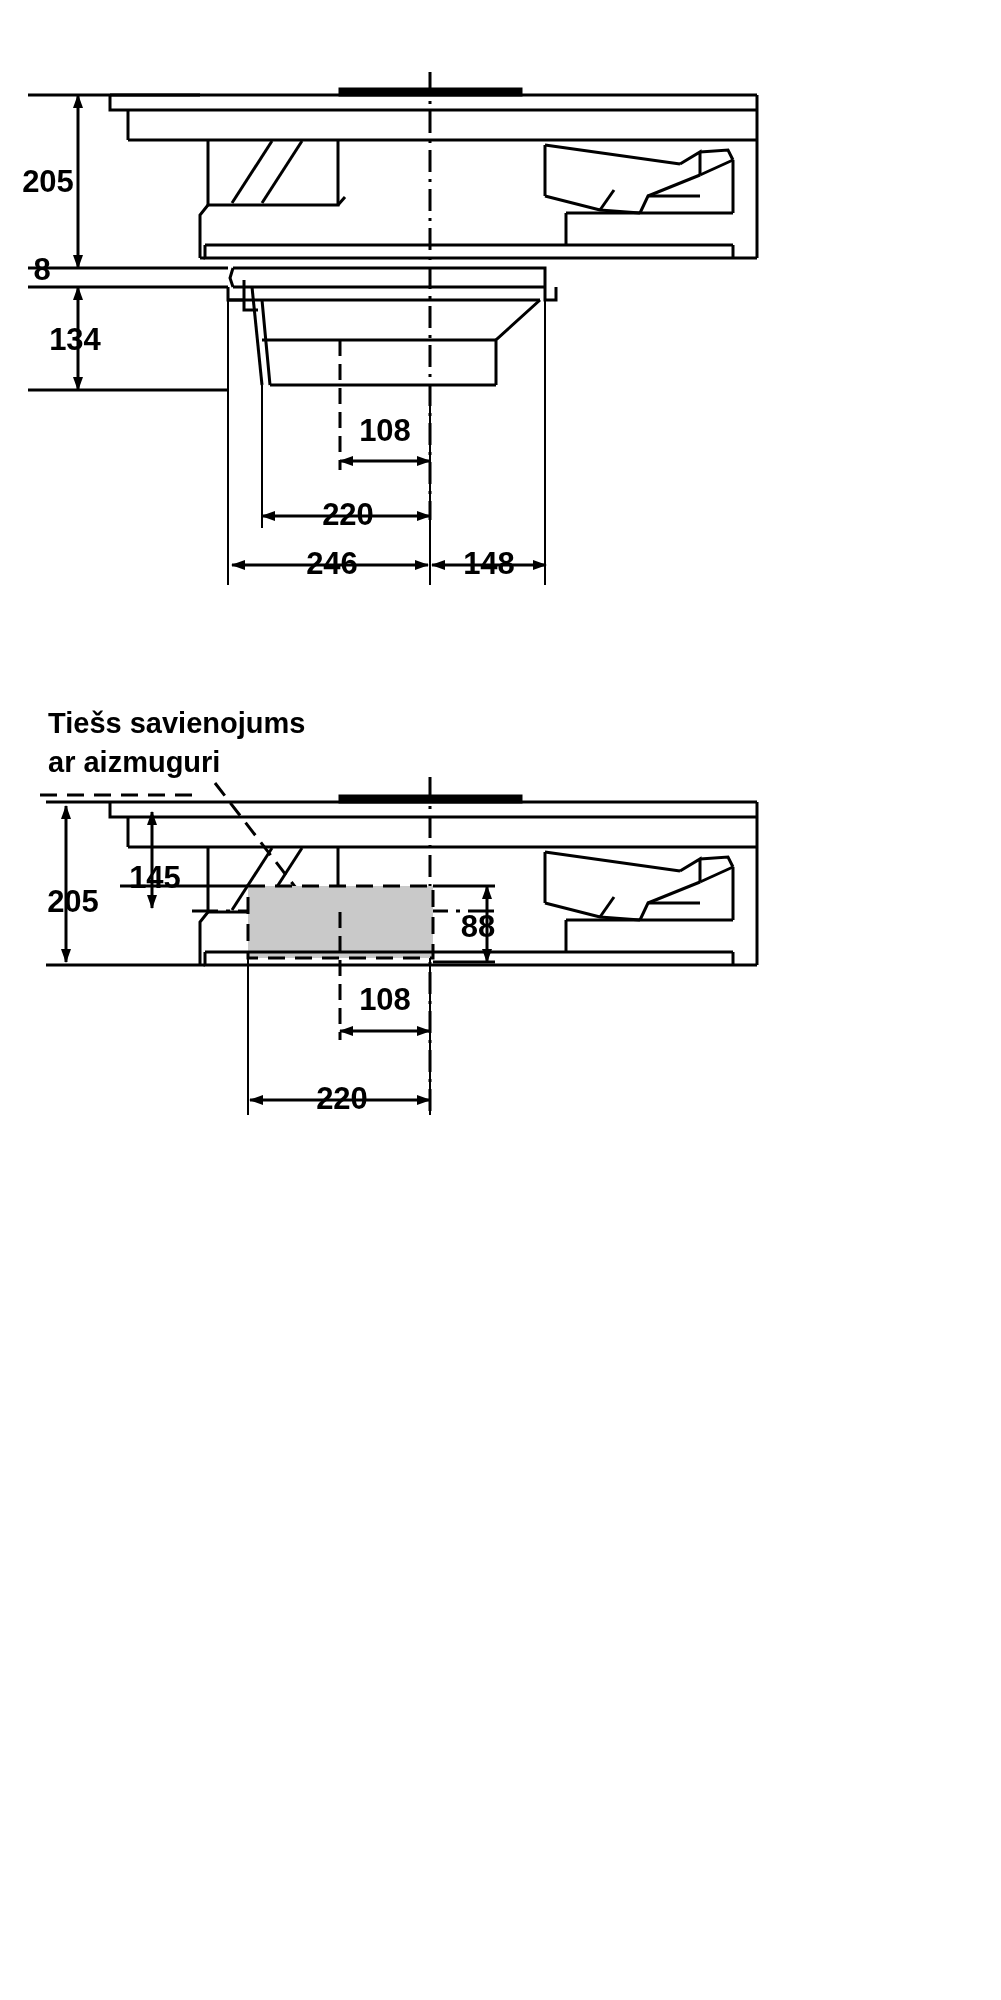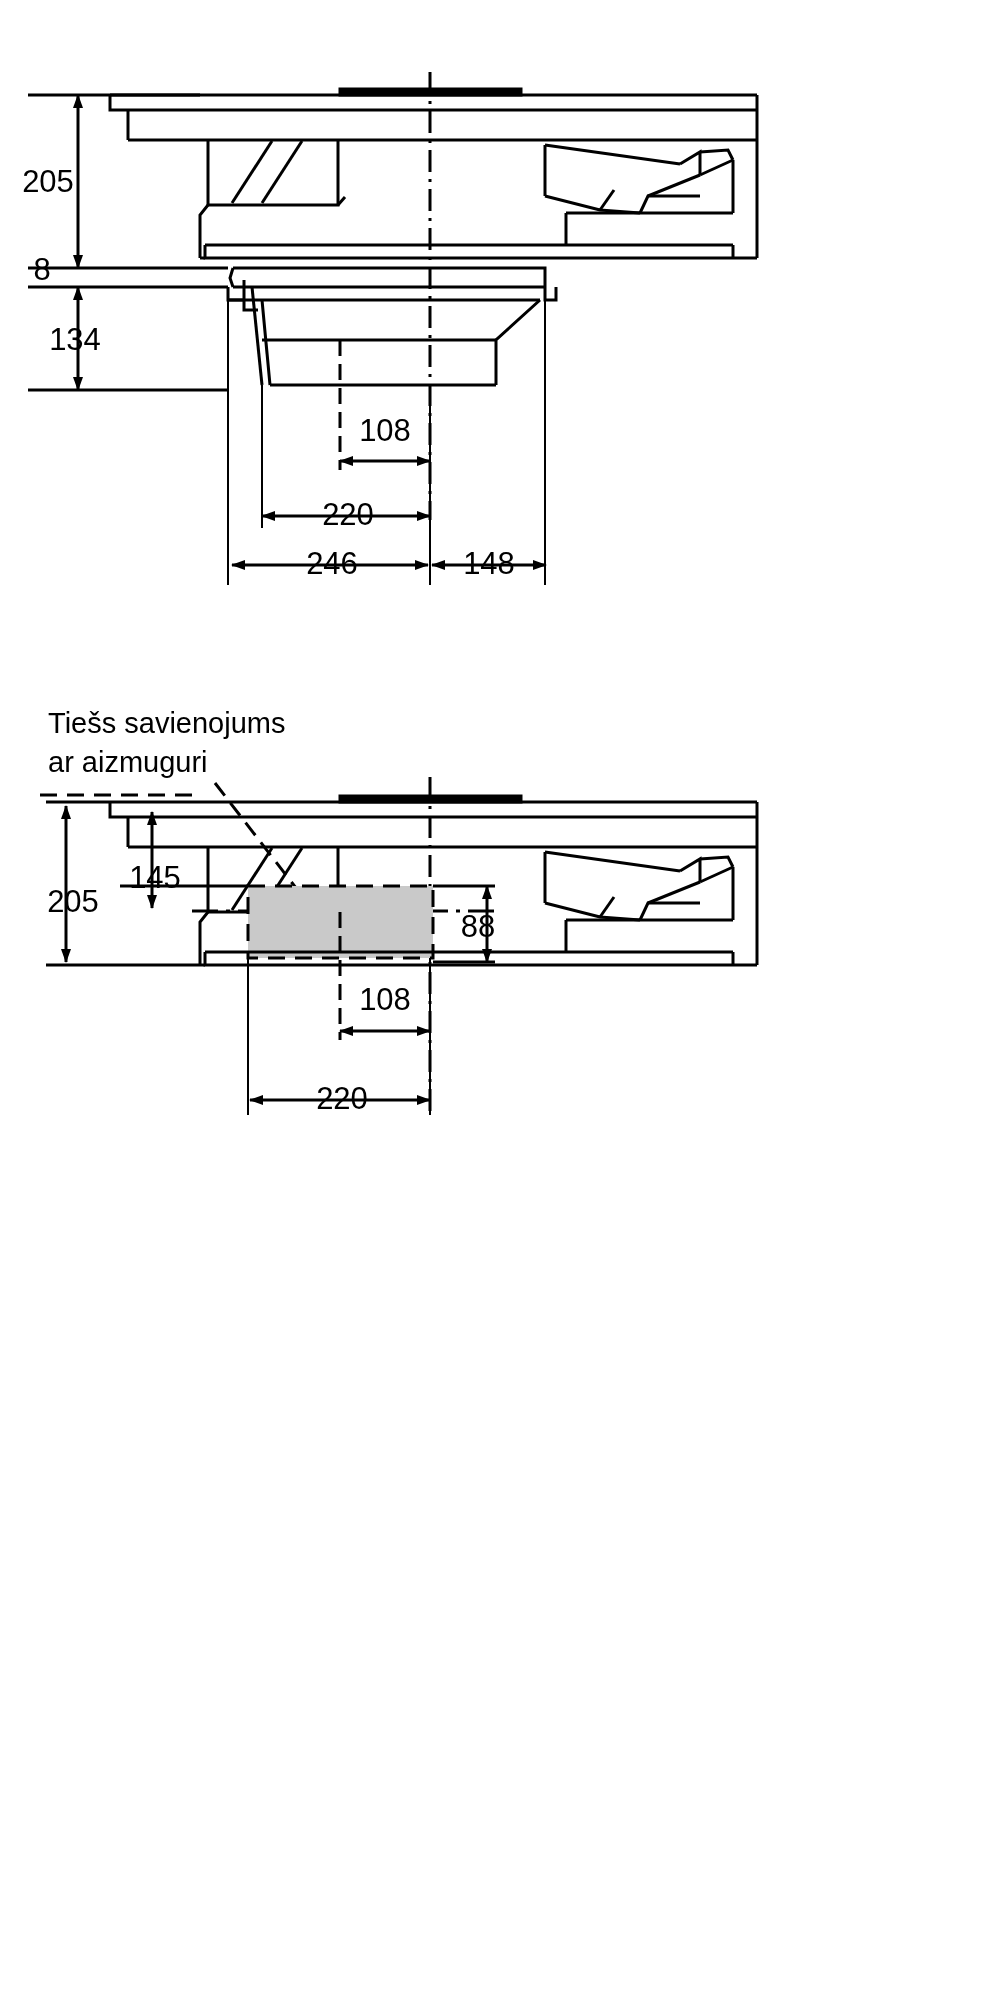--- a/index.html
+++ b/index.html
@@ -14,20 +14,21 @@
     color: #000000;
     position: relative;
     overflow: hidden;
   }
   #drawing-root {
     position: absolute;
     left: 0;
     top: 0;
     width: 943px;
     height: 2000px;
+    font-weight: bold;
   }
   svg {
     display: block;
   }
   text {
     font-family: "Liberation Sans", sans-serif;
     fill: #000000;
   }
   .dim-text {
     font-size: 31px;

